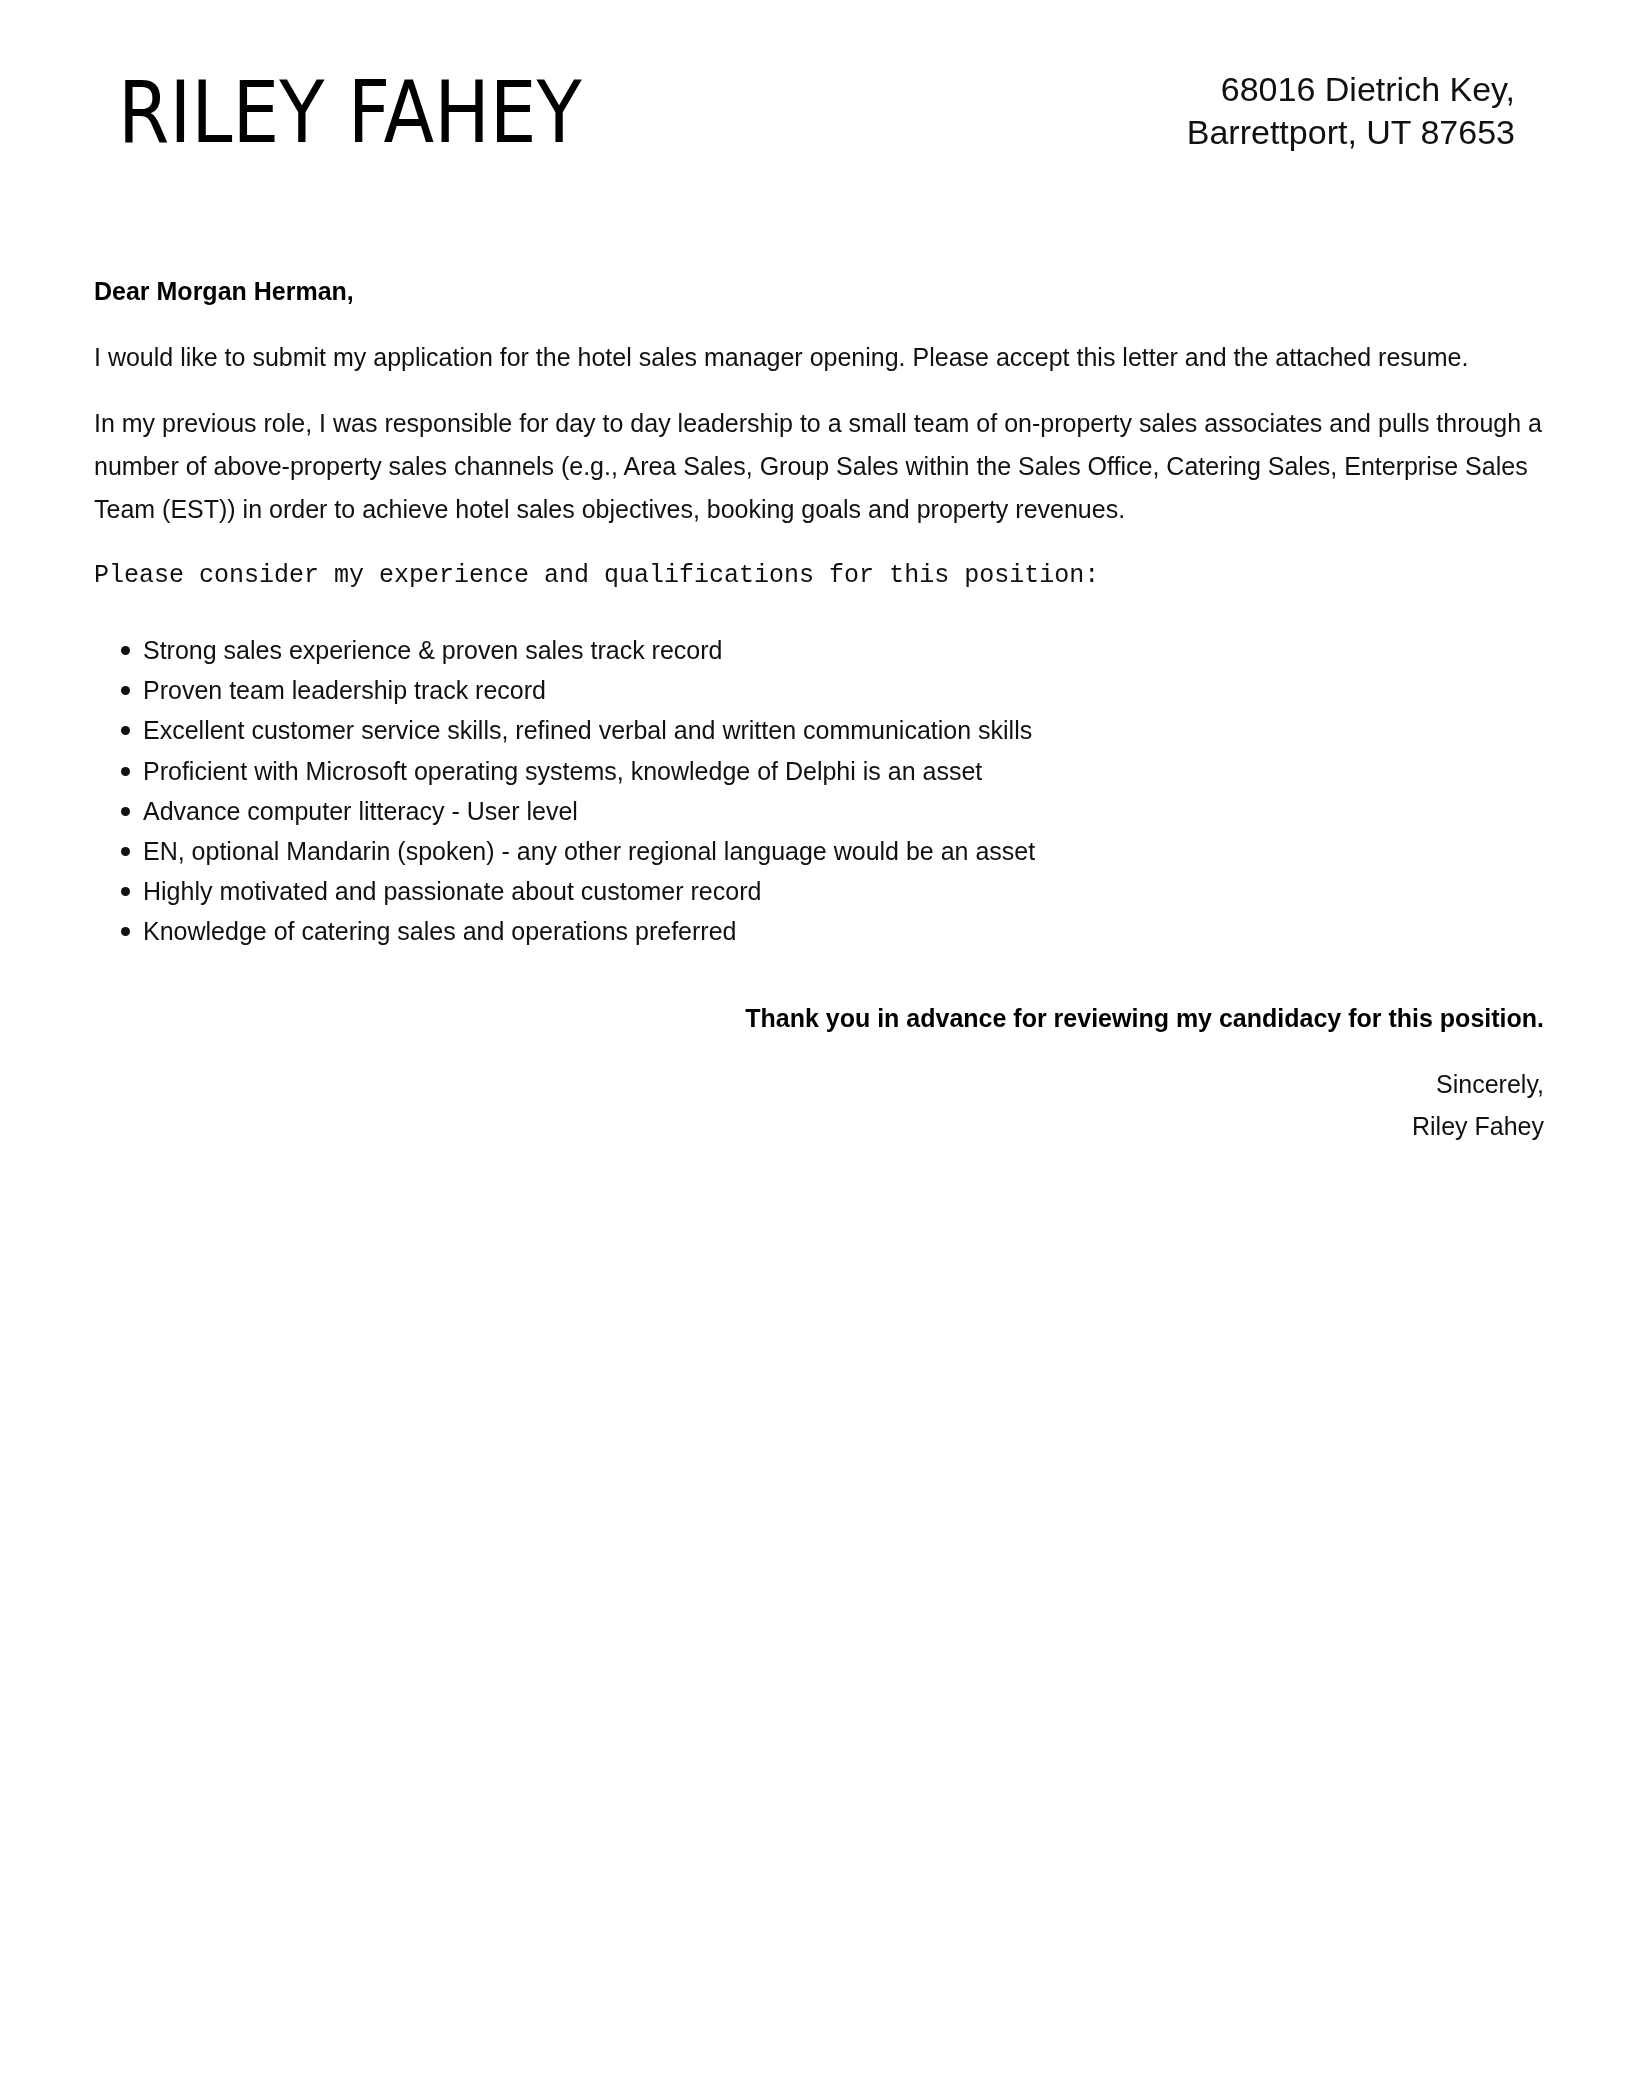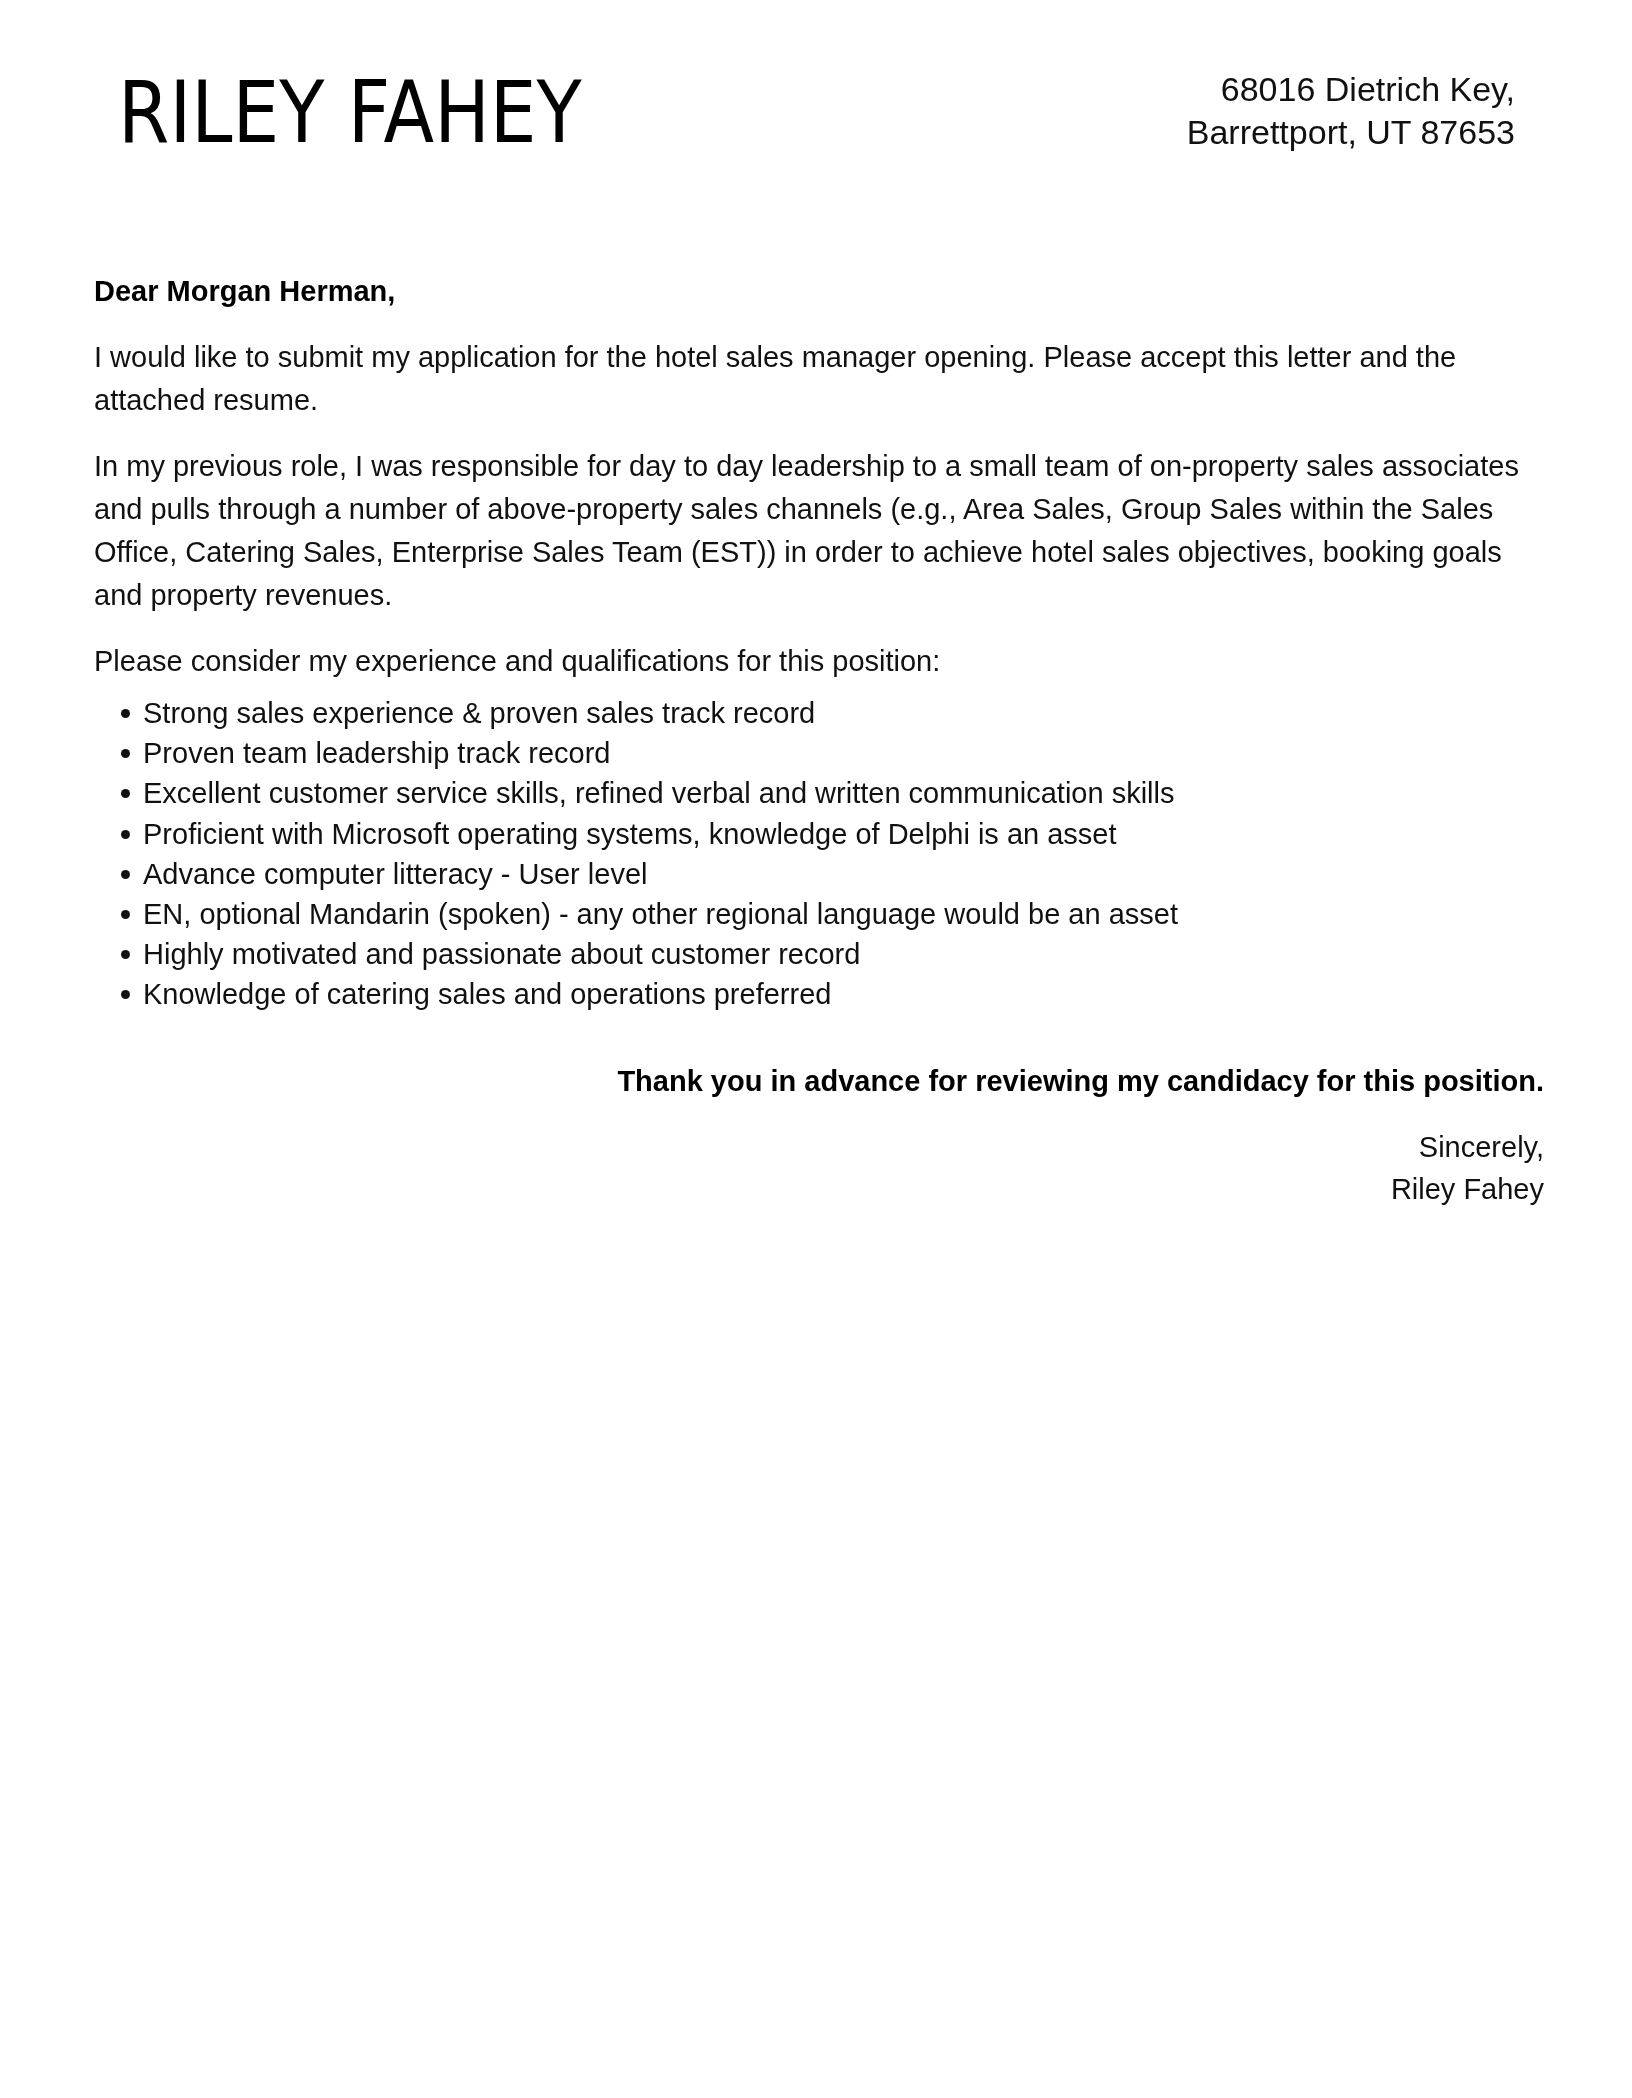--- a/index.html
+++ b/index.html
@@ -45,21 +45,21 @@
     font-size: 34px;
     line-height: 43px;
     color: #111111;
   }
   .address div { white-space: nowrap; }
   .body {
     position: absolute;
     left: 94px;
     top: 270px;
     width: 1450px;
-    font-size: 29px;
+    font-size: 25px;
     line-height: 43px;
     color: #111111;
   }
   .salutation {
     font-weight: bold;
     margin: 0 0 23px 0;
     line-height: 43px;
     color: #000;
   }
   .para {
@@ -102,21 +102,21 @@
   <div class="address">
     <div>68016 Dietrich Key,</div>
     <div>Barrettport, UT 87653</div>
   </div>
 
   <div class="body">
     <p class="salutation">Dear Morgan Herman,</p>
 
     <p class="para">I would like to submit my application for the hotel sales manager opening. Please accept this letter and the attached resume.</p>
     <p class="para">In my previous role, I was responsible for day to day leadership to a small team of on-property sales associates and pulls through a number of above-property sales channels (e.g., Area Sales, Group Sales within the Sales Office, Catering Sales, Enterprise Sales Team (EST)) in order to achieve hotel sales objectives, booking goals and property revenues.</p>
-    <p class="para" style="margin-bottom:10px;">Please consider my experience and qualifications for this position:</p>
+    <p class="para" style="margin-bottom:33px;font-family:Liberation Mono, monospace;">Please consider my experience and qualifications for this position:</p>
 
     <ul class="list">
       <li><span class="bullet"></span><span>Strong sales experience &amp; proven sales track record</span></li>
       <li><span class="bullet"></span><span>Proven team leadership track record</span></li>
       <li><span class="bullet"></span><span>Excellent customer service skills, refined verbal and written communication skills</span></li>
       <li><span class="bullet"></span><span>Proficient with Microsoft operating systems, knowledge of Delphi is an asset</span></li>
       <li><span class="bullet"></span><span>Advance computer litteracy - User level</span></li>
       <li><span class="bullet"></span><span>EN, optional Mandarin (spoken) - any other regional language would be an asset</span></li>
       <li><span class="bullet"></span><span>Highly motivated and passionate about customer record</span></li>
       <li><span class="bullet"></span><span>Knowledge of catering sales and operations preferred</span></li>

